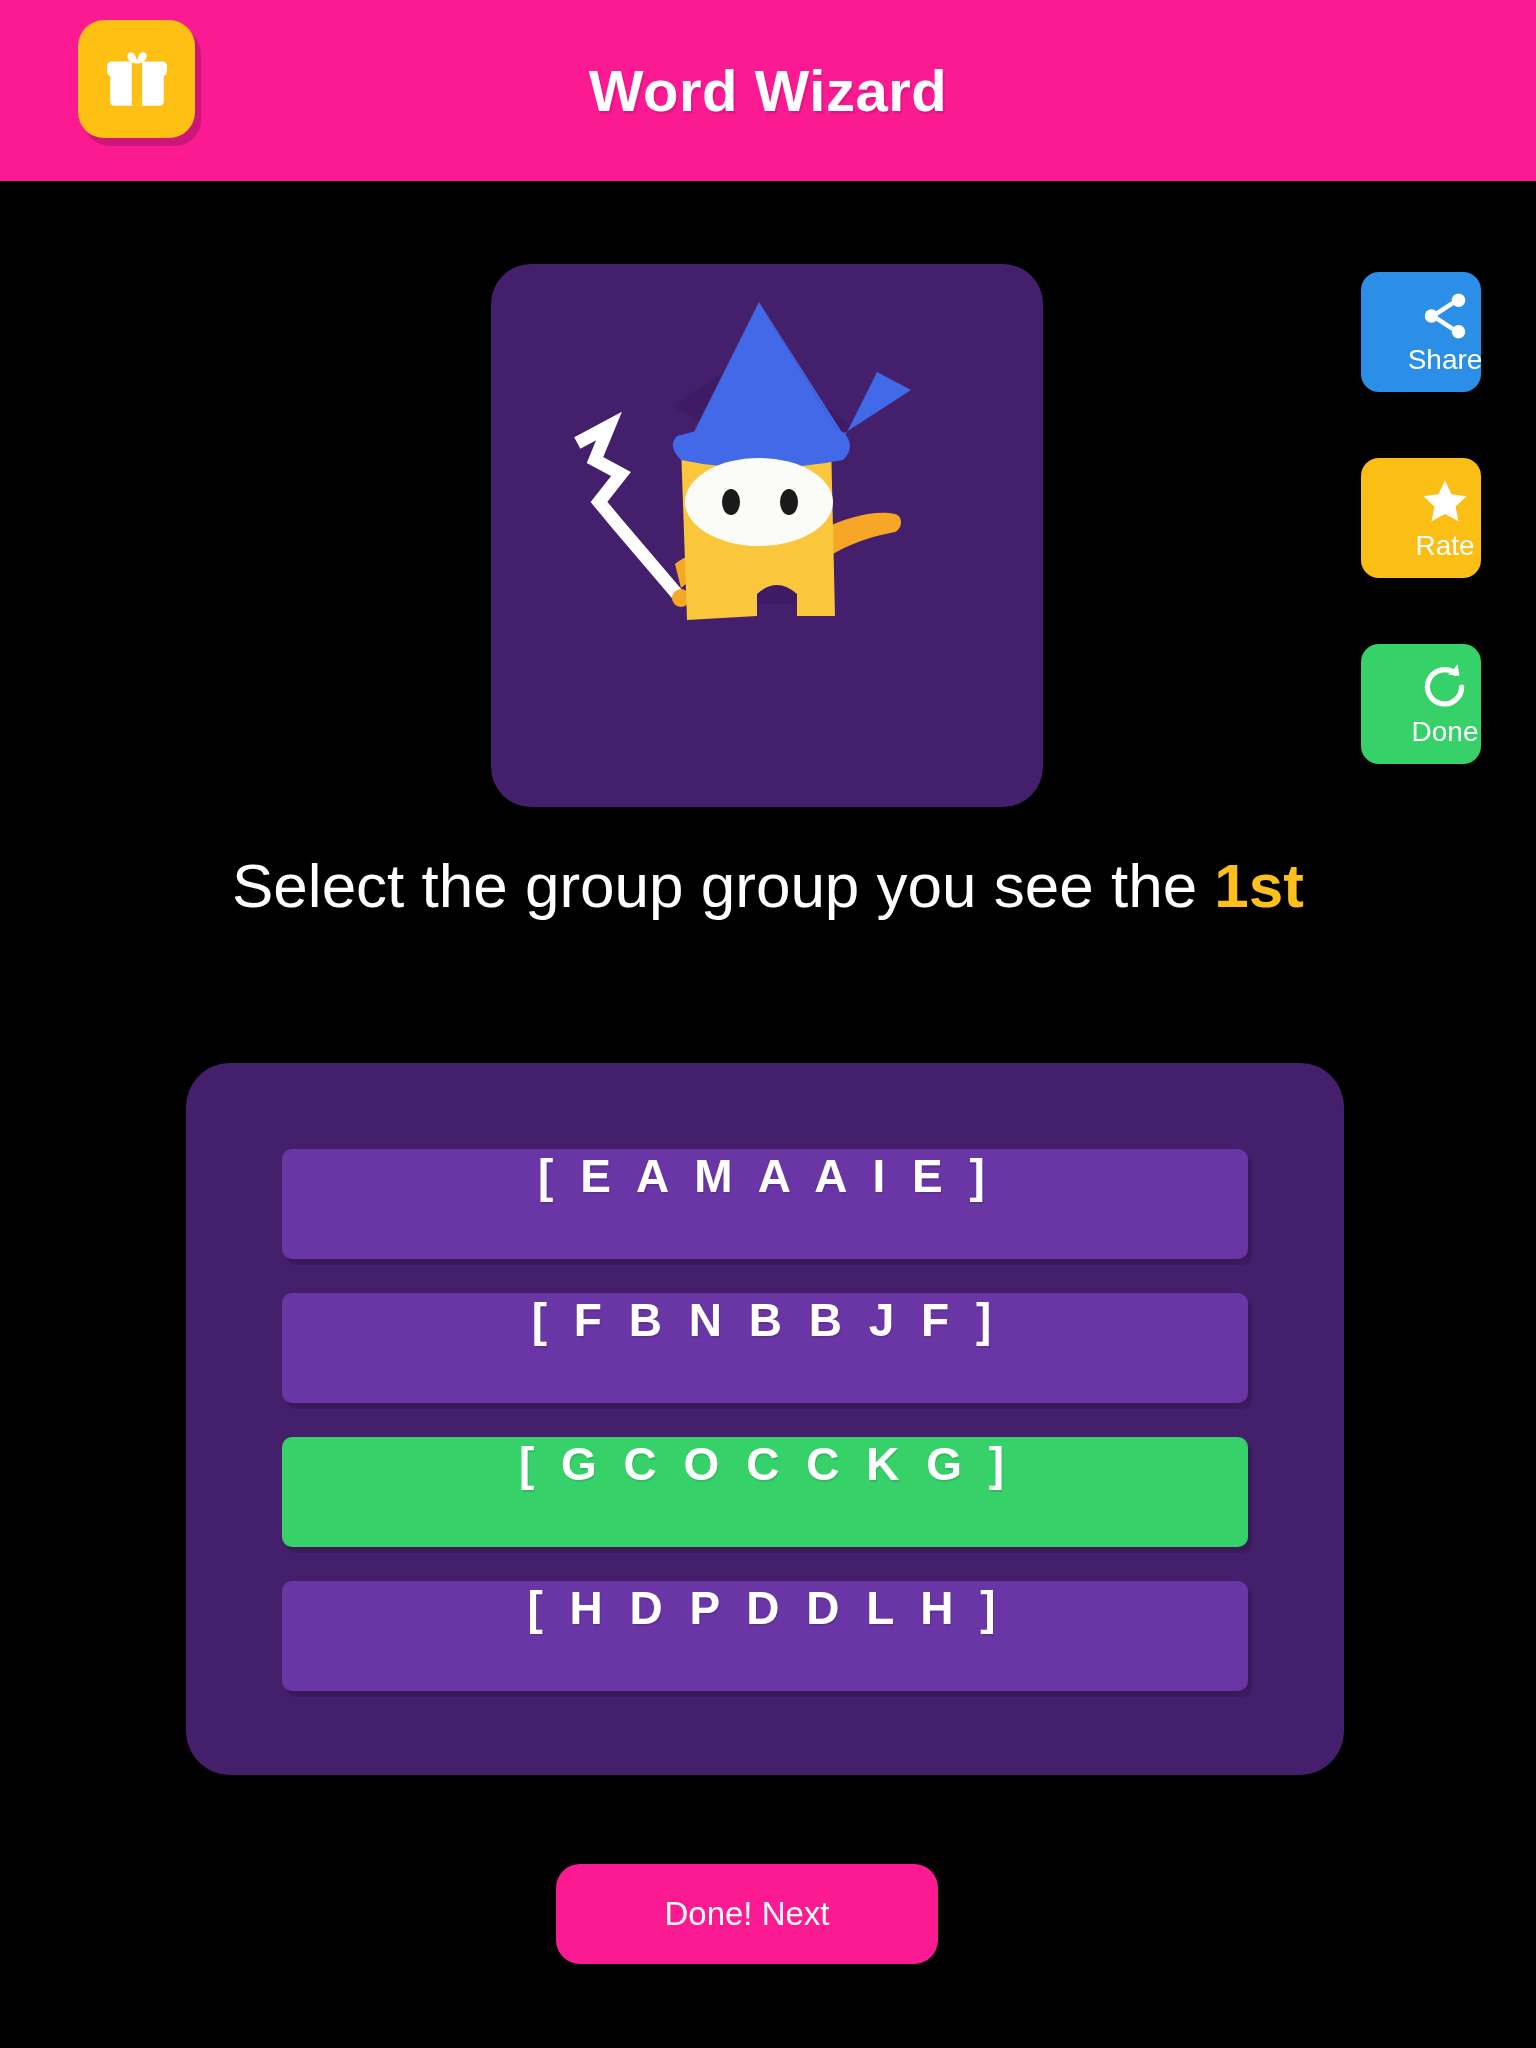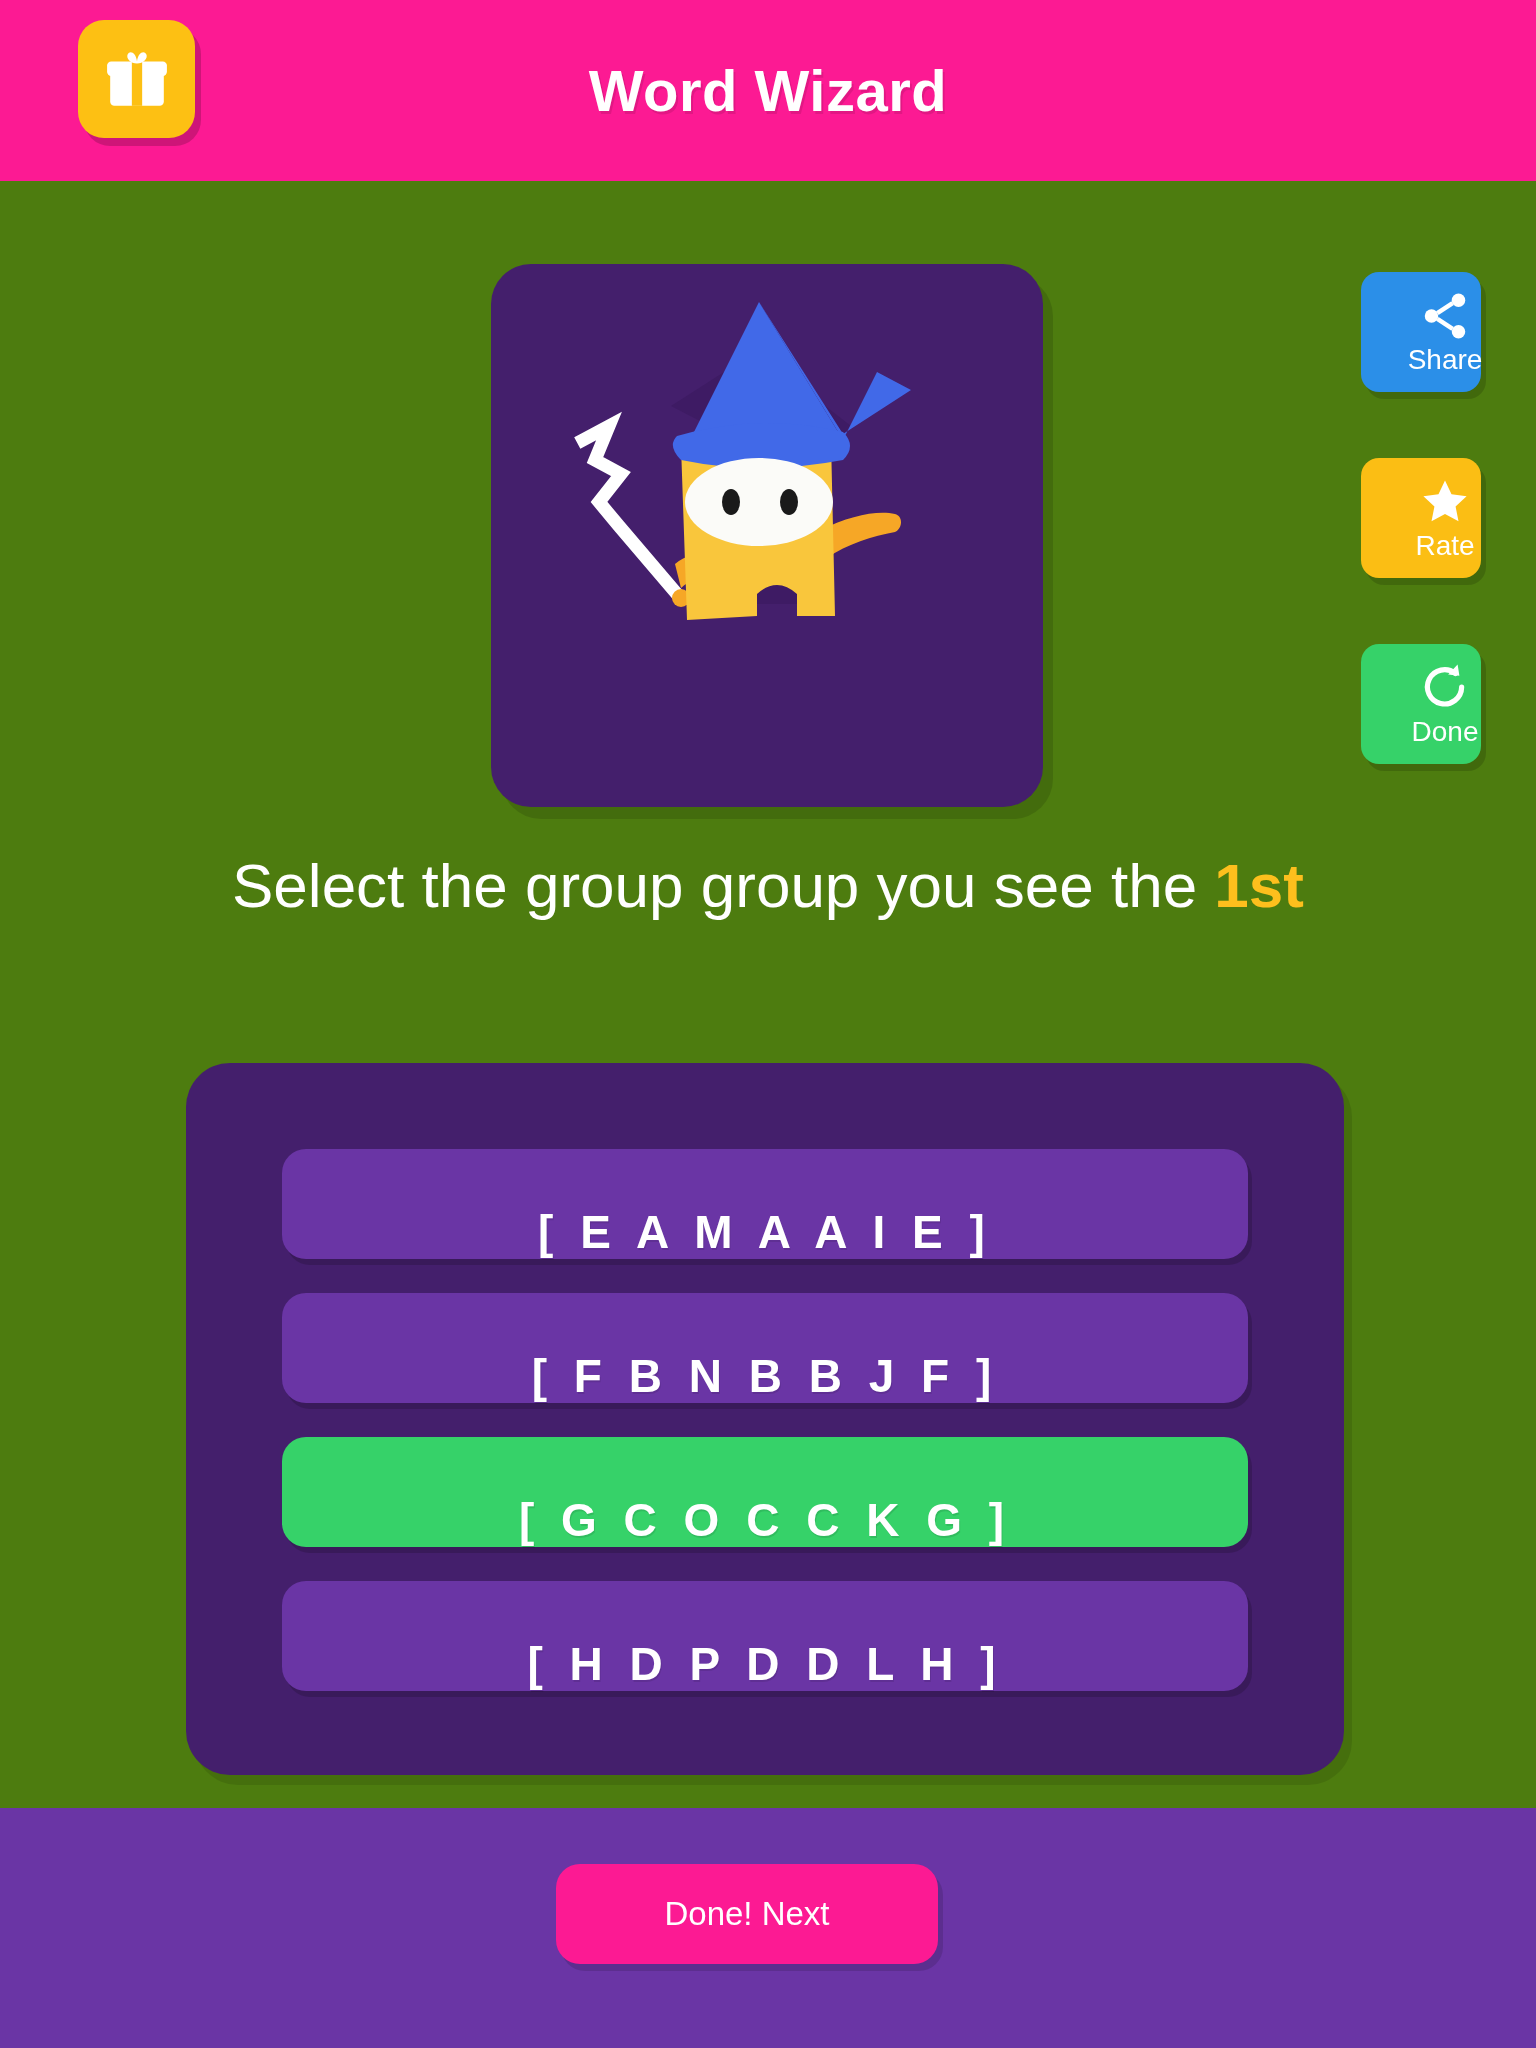--- a/index.html
+++ b/index.html
@@ -8,22 +8,22 @@
     width: 1536px;
     height: 2048px;
     background: #6a35a5;
     font-family: "Liberation Sans", sans-serif;
     overflow: hidden;
   }
 
   #app {
     position: relative;
     width: 1536px;
-    height: 1808px;
-    background: #4d7c0f;
+    height: 2048px;
+    background: #000000;
   }
 
   
   .header {
     position: absolute;
     top: 0; left: 0;
     width: 1536px;
     height: 181px;
     background: #fc1a93;
     display: flex;
@@ -122,24 +122,24 @@
     height: 712px;
     background: #441f6c;
     border-radius: 44px;
     padding: 86px 96px;
     box-shadow: 8px 10px 0 rgba(0,0,0,0.10);
   }
 
   .option {
     width: 966px;
     height: 110px;
-    border-radius: 24px;
+    border-radius: 10px;
     background: #6a35a5;
     display: flex;
-    align-items: flex-end;
+    align-items: flex-start;
     justify-content: center;
     margin-bottom: 34px;
     box-shadow: 4px 6px 0 rgba(0,0,0,0.16);
     cursor: pointer;
   }
   .option:last-child { margin-bottom: 16px; }
   .option.selected { background: #36d269; }
   .option-text {
     color: #ffffff;
     font-size: 46px;

